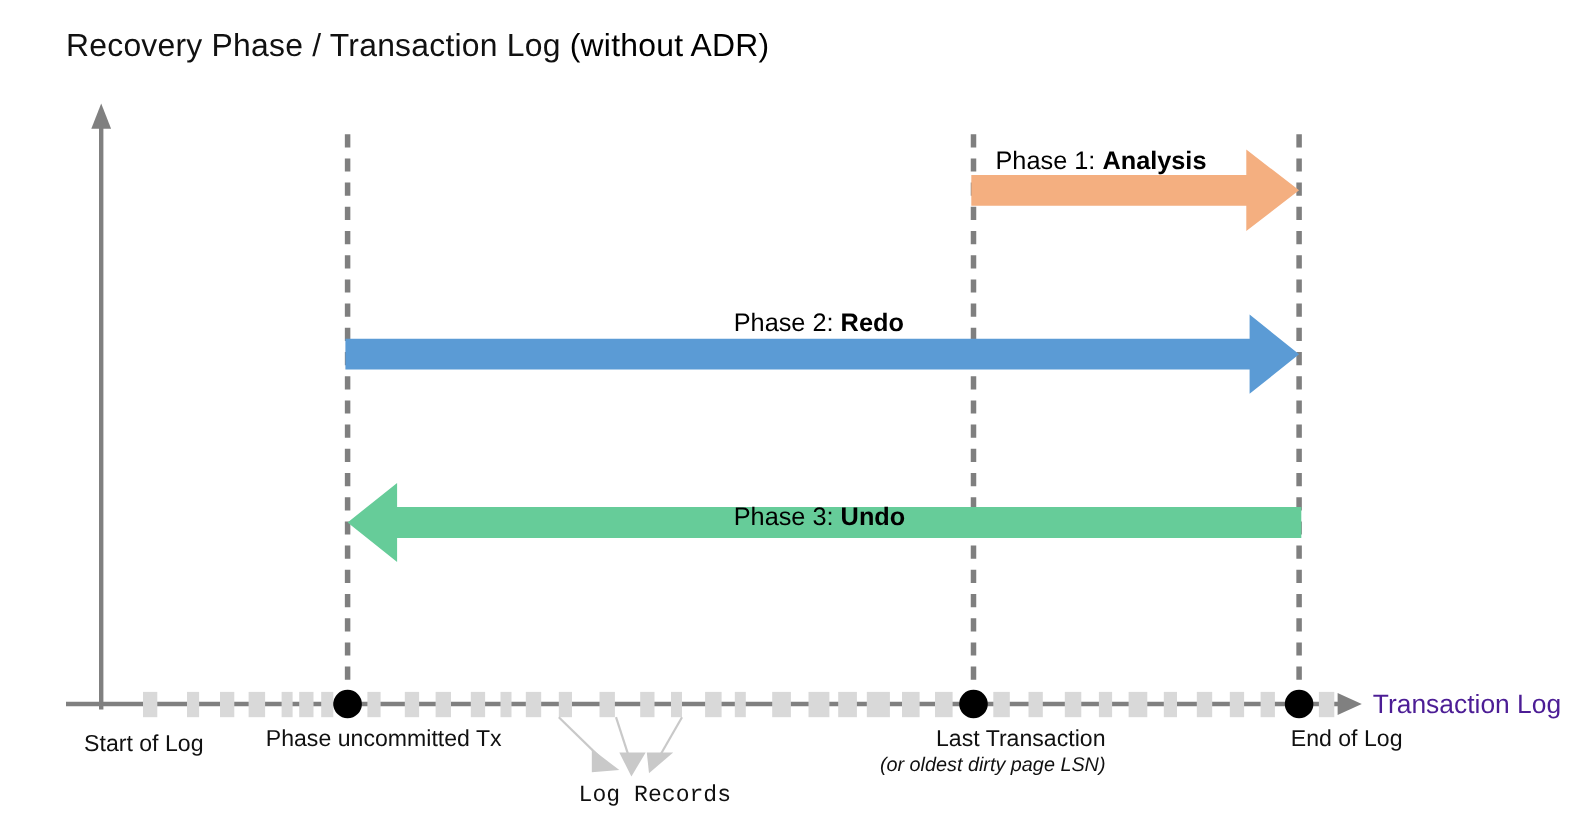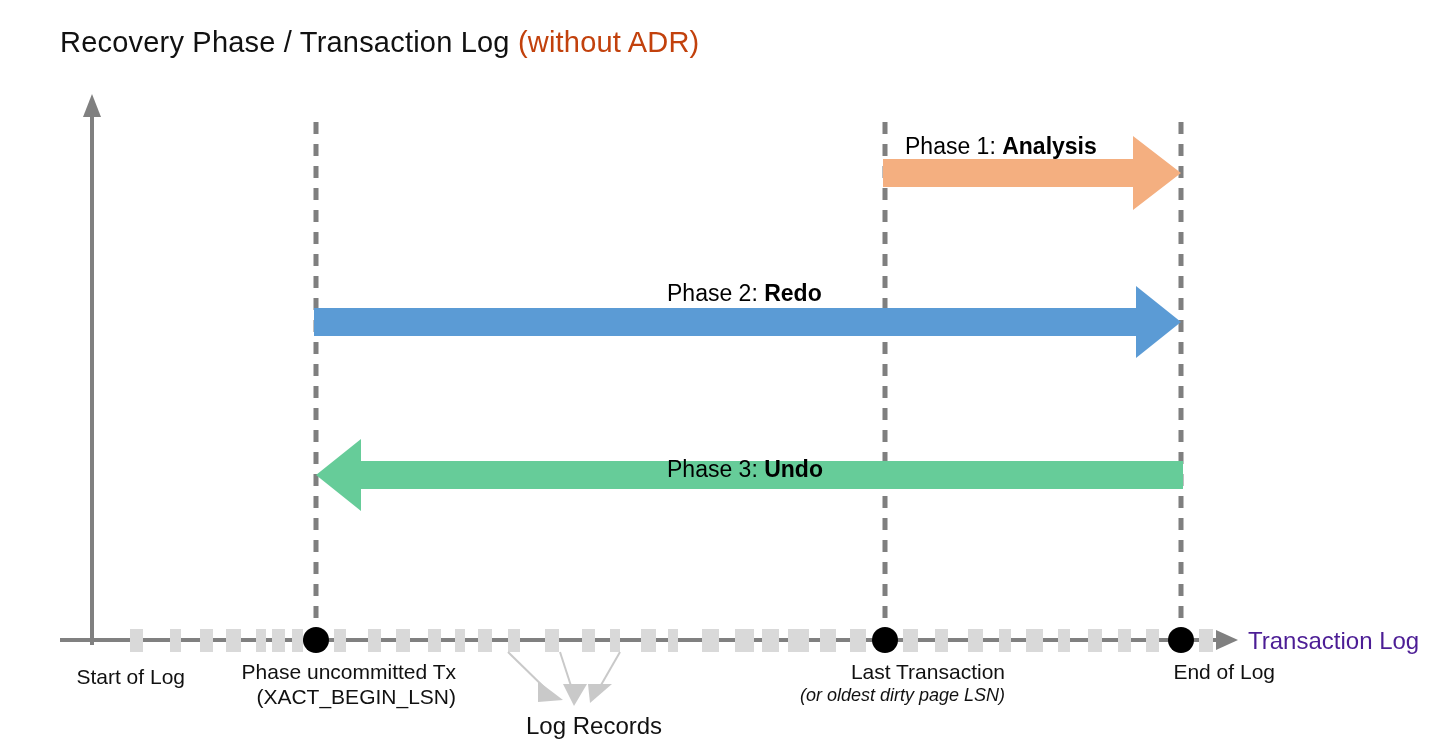--- a/index.html
+++ b/index.html
@@ -24,21 +24,21 @@
   .title {
     position: absolute;
     left: 60px;
     top: 26px;
     font-size: 29px;
     letter-spacing: 0.2px;
     white-space: nowrap;
     color: #111111;
   }
   .title .accent {
-    color: #c2410c;
+    color: #000000;
   }
   .phase-label {
     position: absolute;
     font-size: 23px;
     color: #000000;
     white-space: nowrap;
   }
   .phase-label .bold {
     font-weight: bold;
   }
@@ -56,23 +56,24 @@
     text-align: right;
   }
   .tick-label .sub {
     display: block;
     font-size: 18px;
     font-style: italic;
     line-height: 1.25;
   }
   .small-note {
     position: absolute;
-    font-size: 24px;
+    font-size: 21px;
     color: #111111;
     white-space: nowrap;
+    font-family: Liberation Mono, monospace;
   }
 </style>
 </head>
 <body>
 
 <svg id="canvas" viewBox="0 0 1450 756" xmlns="http://www.w3.org/2000/svg">
 
   <g>
     <line x1="92" y1="645" x2="92" y2="108" stroke="#808080" stroke-width="4"></line>
     <polygon points="92,94 83,117 101,117" fill="#808080"></polygon>
@@ -168,21 +169,20 @@
 <div class="phase-label" style="left:667px; top:456px;"><span>Phase 3: </span><span class="bold">Undo</span></div>
 
 <div class="axis-name" style="left:1248px; top:627px;">Transaction Log</div>
 
 <div class="tick-label" style="left:0px; top:665px; width:185px;">
   <span>Start of Log</span>
 </div>
 
 <div class="tick-label" style="left:176px; top:660px; width:280px;">
   <span>Phase uncommitted Tx</span>
-  <span class="sub" style="font-style:normal; font-size:21px;">(XACT_BEGIN_LSN)</span>
 </div>
 
 <div class="tick-label" style="left:765px; top:660px; width:240px;">
   <span>Last Transaction</span>
   <span class="sub">(or oldest dirty page LSN)</span>
 </div>
 
 <div class="tick-label" style="left:1085px; top:660px; width:190px;">
   <span>End of Log</span>
 </div>

